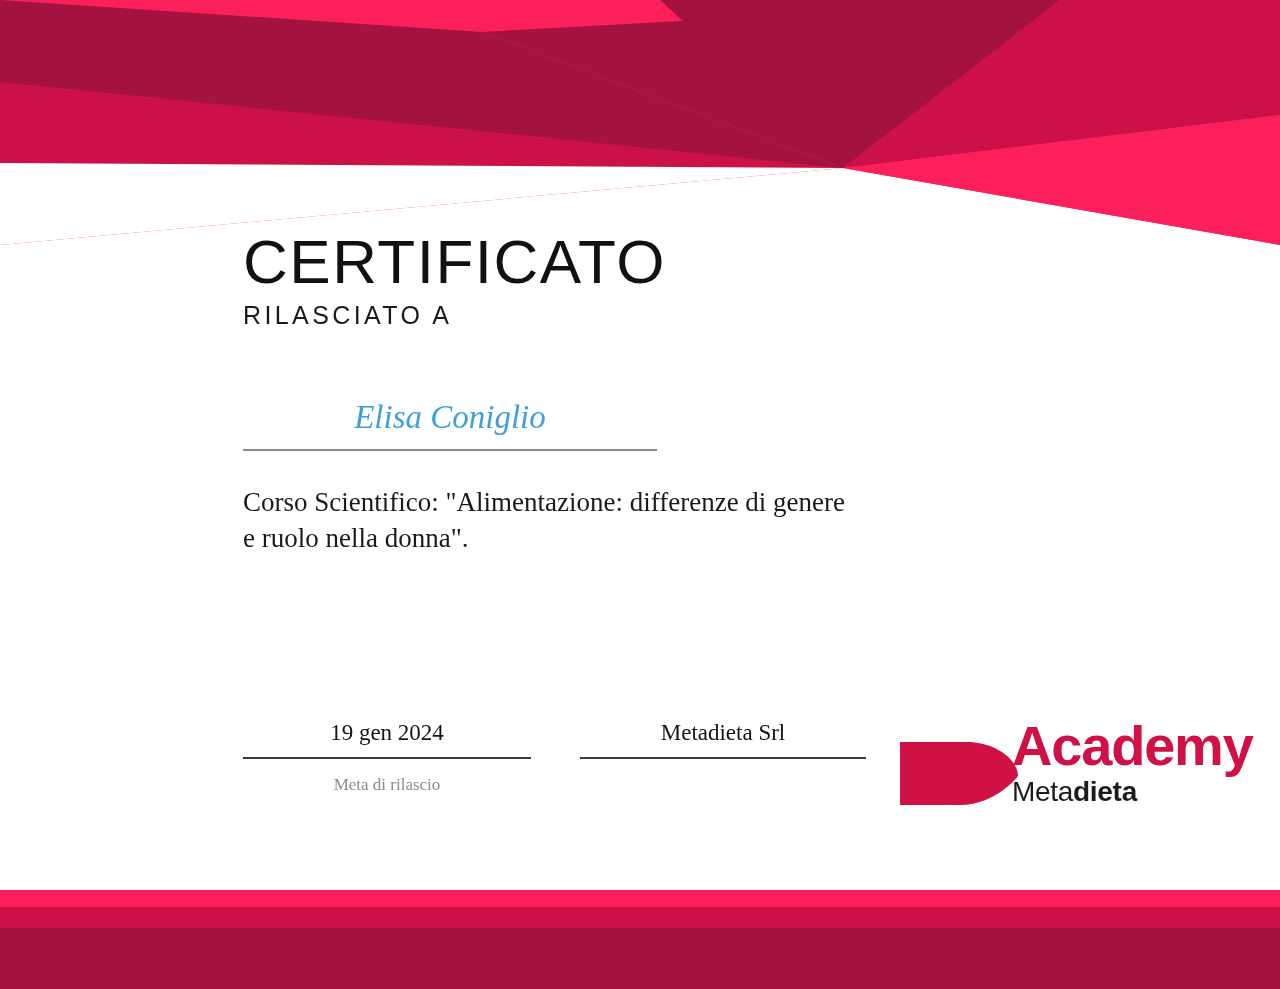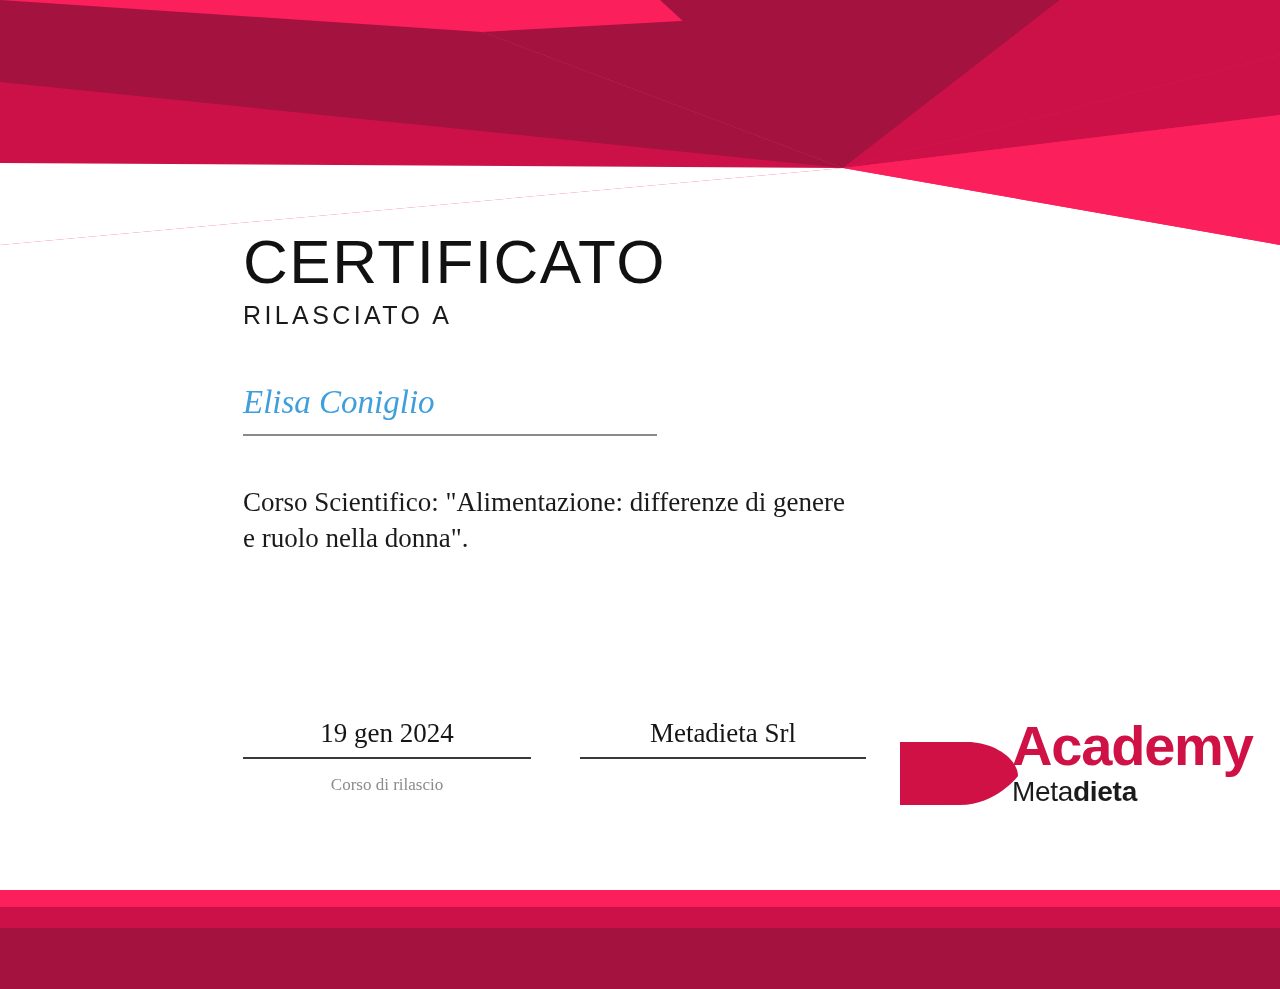--- a/index.html
+++ b/index.html
@@ -69,23 +69,23 @@
     letter-spacing: 3.4px;
     color: #1a1a1a;
     margin-top: 4px;
     white-space: nowrap;
   }
 
   
   #recipient-block {
     position: absolute;
     left: 243px;
-    top: 382px;
+    top: 397px;
     width: 414px;
-    text-align: left;
+    text-align: center;
   }
   #recipient-name {
     font-family: "Liberation Serif", serif;
     font-style: italic;
     font-size: 33px;
     line-height: 40px;
     color: #3e9fdc;
     white-space: nowrap;
   }
   #recipient-rule {
@@ -120,21 +120,21 @@
   .sig-field {
     position: absolute;
     top: 0;
     text-align: center;
   }
   #sig-field-date  { left: 0px;   width: 288px; }
   #sig-field-org   { left: 337px; width: 286px; }
 
   .sig-value {
     font-family: "Liberation Serif", serif;
-    font-size: 27px;
+    font-size: 23px;
     line-height: 30px;
     color: #151515;
     white-space: nowrap;
   }
   .sig-value.italic { }
   .sig-rule {
     margin-top: 9px;
     height: 2px;
     background: #3a3a3a;
     width: 100%;
@@ -236,21 +236,21 @@
 
     <div id="course-block">
       <div id="course-text">Corso Scientifico: "Alimentazione: differenze di genere e ruolo nella donna".</div>
     </div>
 
     <div id="signature-row">
 
       <div class="sig-field" id="sig-field-date">
         <div class="sig-value">19 gen 2024</div>
         <div class="sig-rule"></div>
-        <div class="sig-label">Corso di rilascio</div>
+        <div class="sig-label">Meta di rilascio</div>
       </div>
 
       <div class="sig-field" id="sig-field-org">
         <div class="sig-value italic">Metadieta Srl</div>
         <div class="sig-rule"></div>
       </div>
 
     </div>
 
     <div id="logo">

